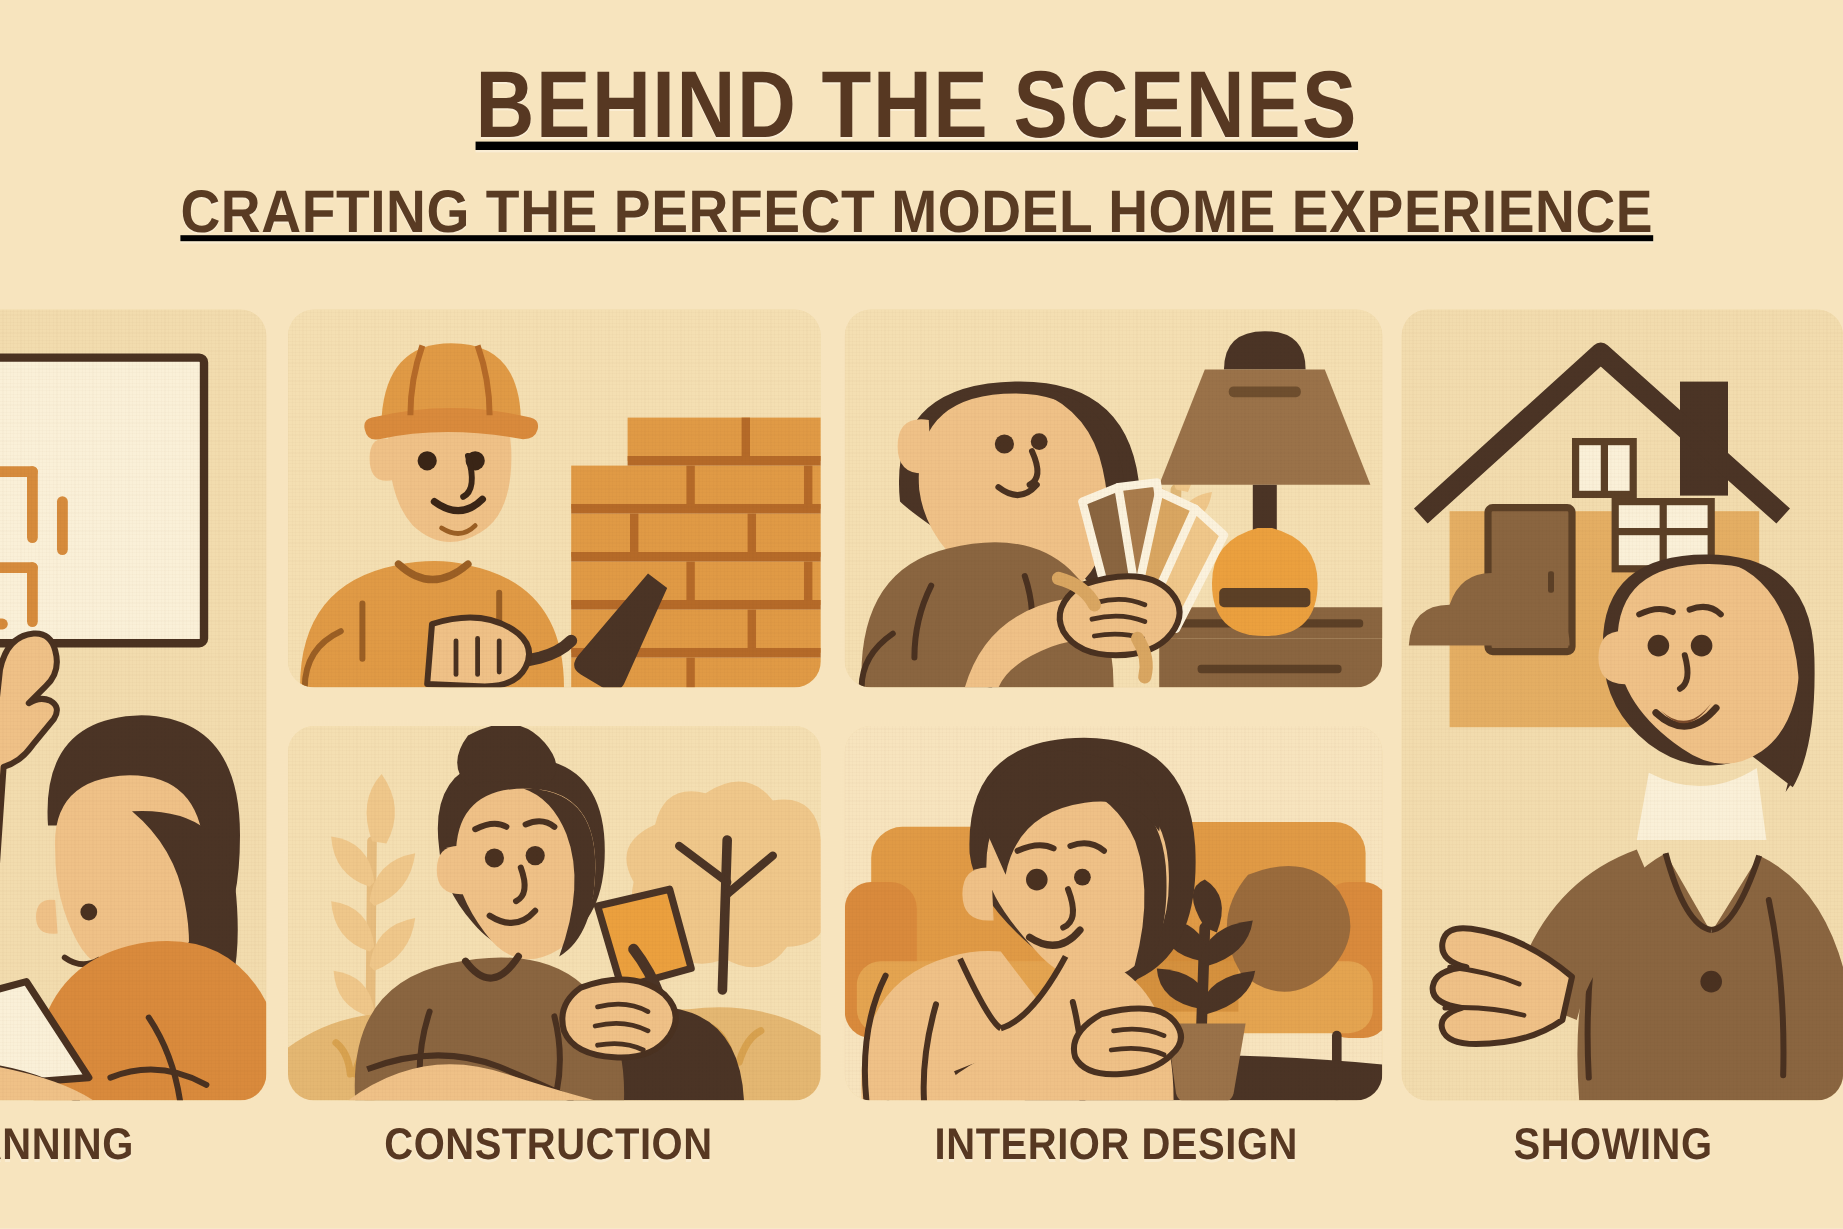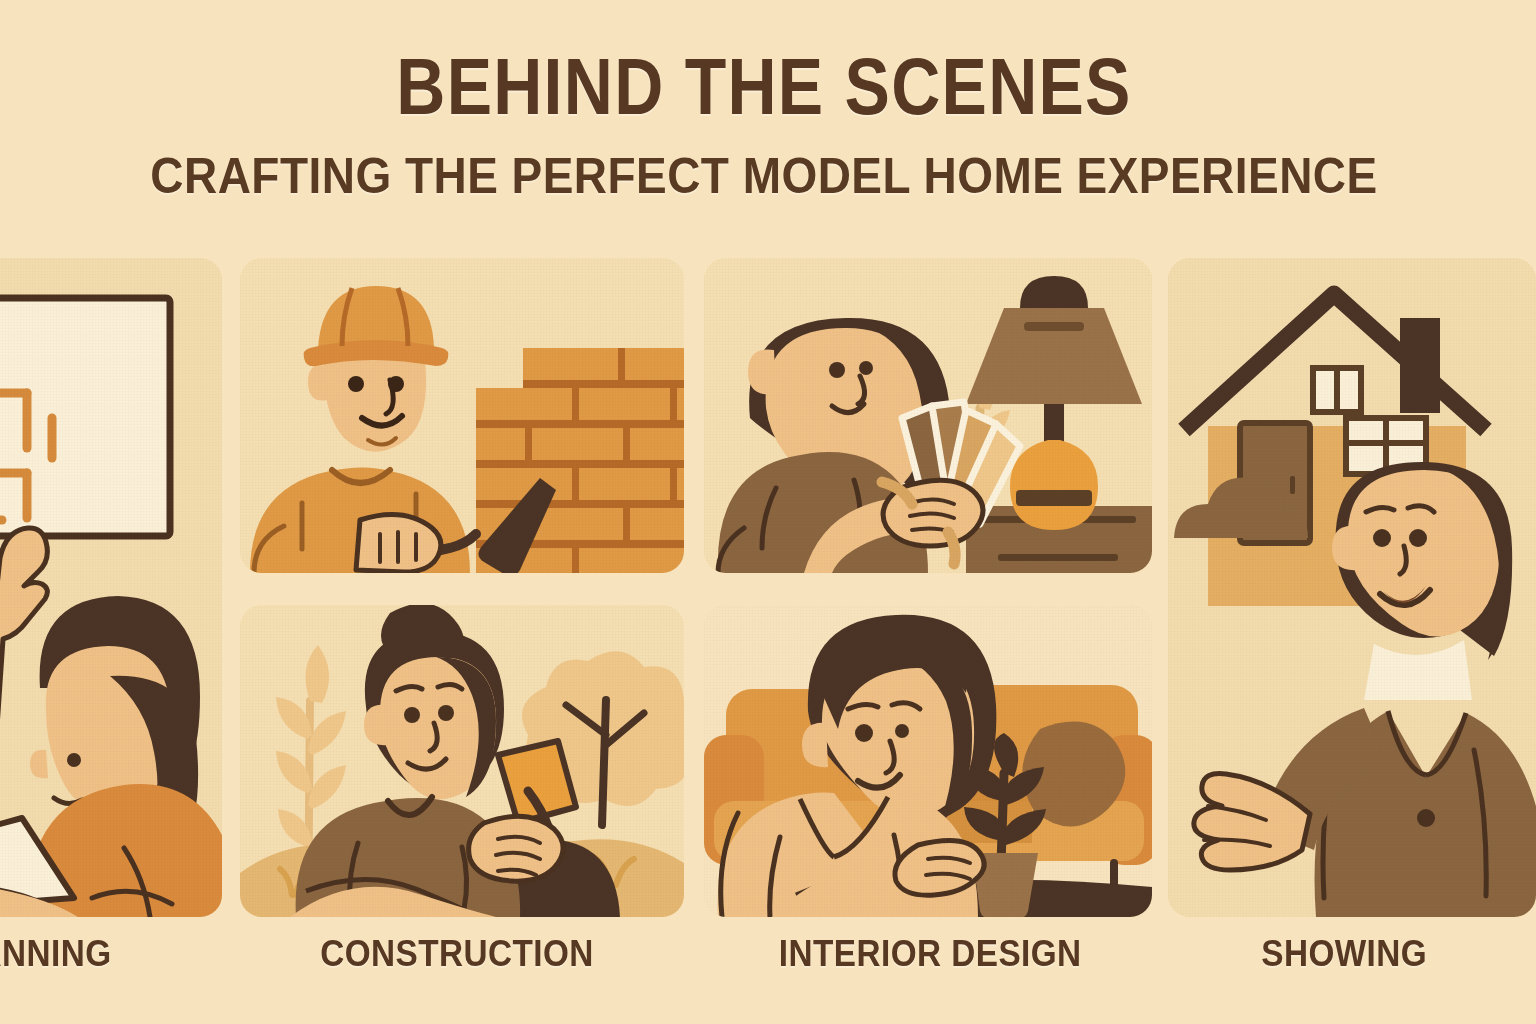--- a/index.html
+++ b/index.html
@@ -5,21 +5,21 @@
   html,body{margin:0;padding:0;}
   body{
     width:1536px;height:1024px;overflow:hidden;
     background:#F7E4BE;
     font-family:"Liberation Sans", sans-serif;
     position:relative;
   }
   .stage{position:absolute;inset:0;}
 
   
-  .title-block{position:absolute;left:0;top:0;width:1528px;text-align:center;}
+  .title-block{position:absolute;left:0;top:0;width:1528px;text-align:center;text-decoration:underline;}
   .title{
     font-size:79px;line-height:1;font-weight:700;
     color:#573822;letter-spacing:1.5px;
     transform:scaleX(.86);transform-origin:center;
     margin-top:47px;
     text-shadow:0 2px 0 rgba(255,255,255,.35);
   }
   .subtitle{
     font-size:50px;line-height:1;font-weight:700;
     color:#593B23;letter-spacing:.5px;

